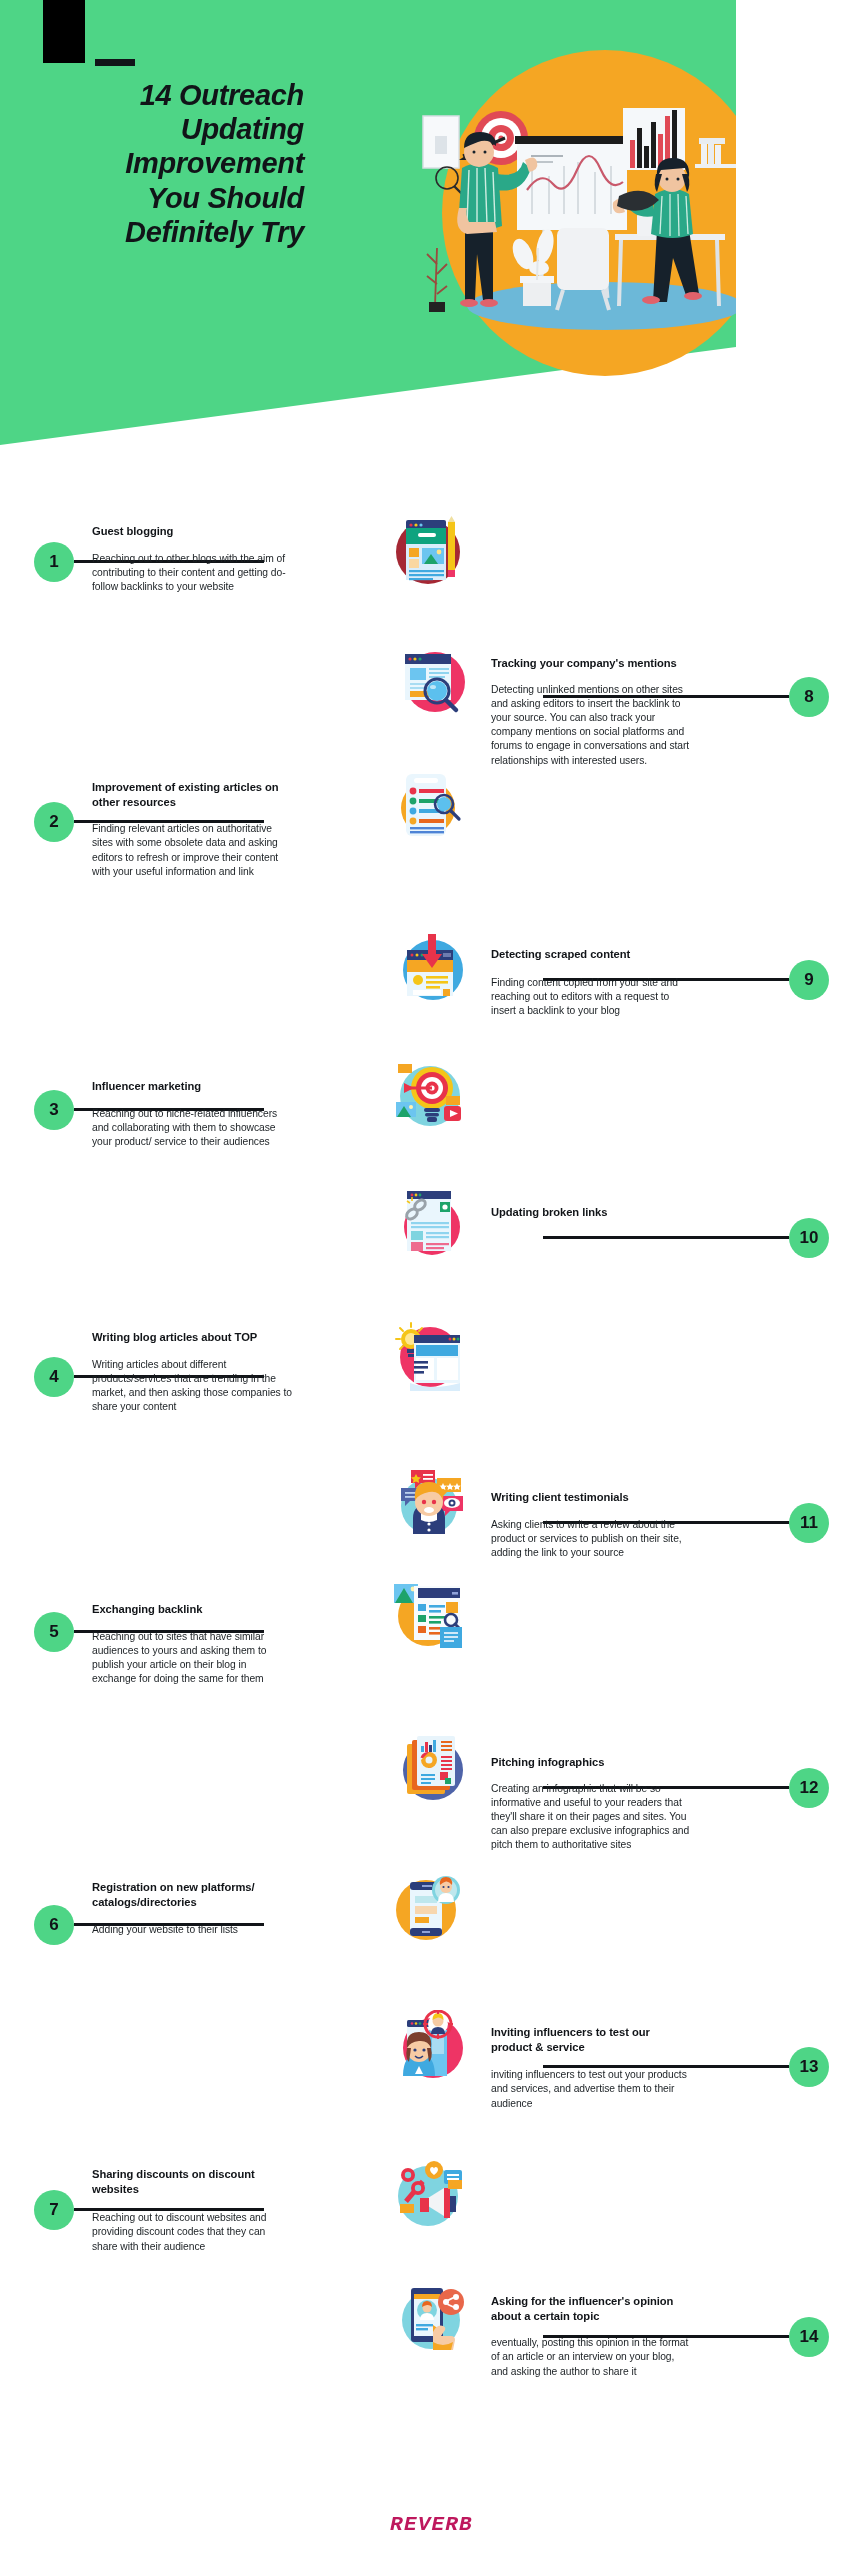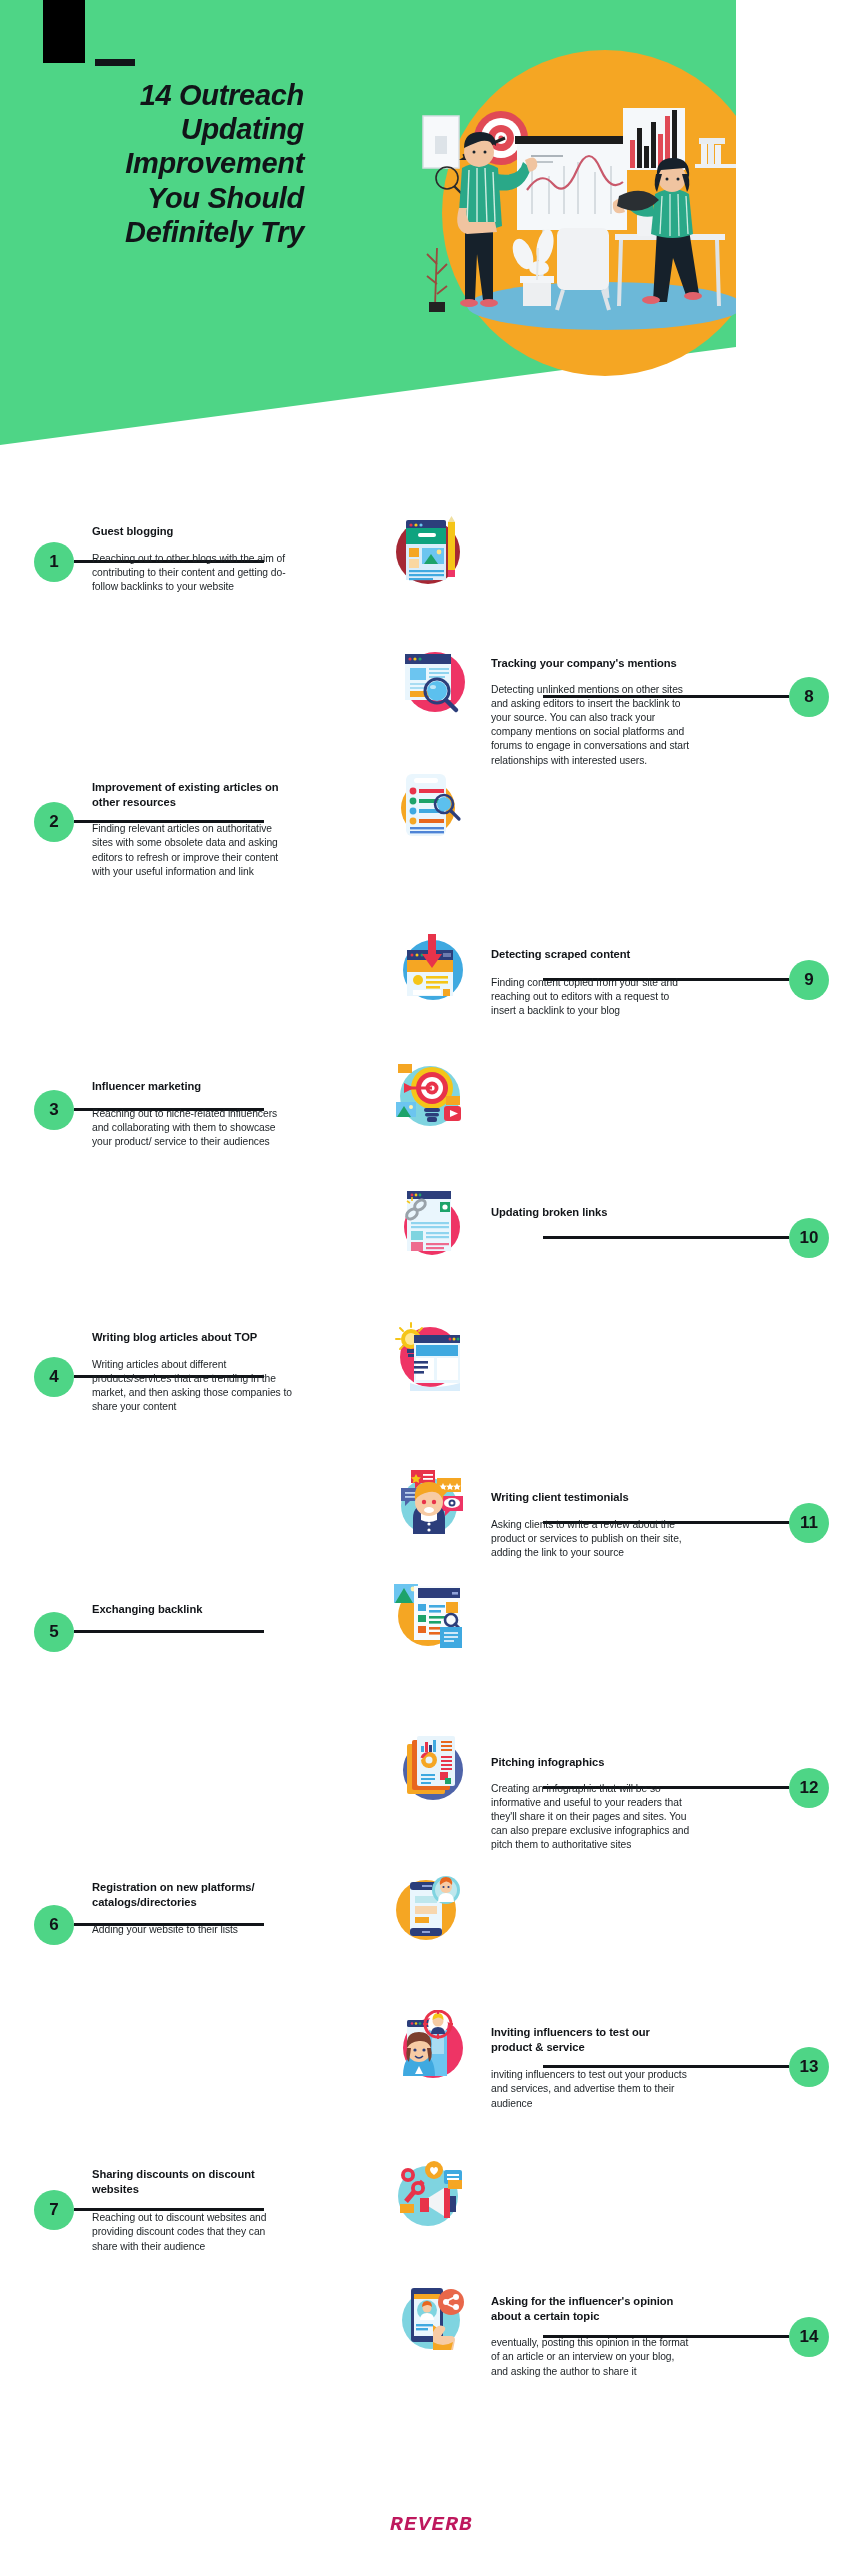--- a/index.html
+++ b/index.html
@@ -499,20 +499,21 @@
         <circle cx="30" cy="64" r="1.6" fill="#fff"></circle>
     </svg>
   </div>
 </div>
 
 <div class="item left" id="it5" style="left:34px; top:1576px;">
   <div class="num" style="top:36px;">5</div>
   <div class="rule" style="top:54px; width:190px;"></div>
   <div class="txt" style="top:26px;">
     <div class="title">Exchanging backlink</div>
+    <div class="desc" style="margin-top:13px;">Reaching out to sites that have similar audiences to yours and asking them to publish your article on their blog in exchange for doing the same for them</div>
   </div>
   <div class="art" style="top:4px;">
     <svg viewBox="0 0 72 72">
         <circle cx="36" cy="36" r="30" fill="#F5A623"></circle>
     <rect x="2" y="4" width="24" height="19" fill="#6CC5F0"></rect>
         <polygon points="3,23 12,8 21,23" fill="#1DA36A"></polygon>
         <circle cx="21" cy="9" r="2.4" fill="#FFF2B0"></circle>
     <rect x="22" y="6" width="46" height="54" fill="#F7FBFD"></rect>
     <rect x="26" y="8" width="42" height="10" fill="#2C3E7B"></rect>
         <rect x="60" y="12" width="6" height="2.6" fill="#8FA2D8"></rect>

